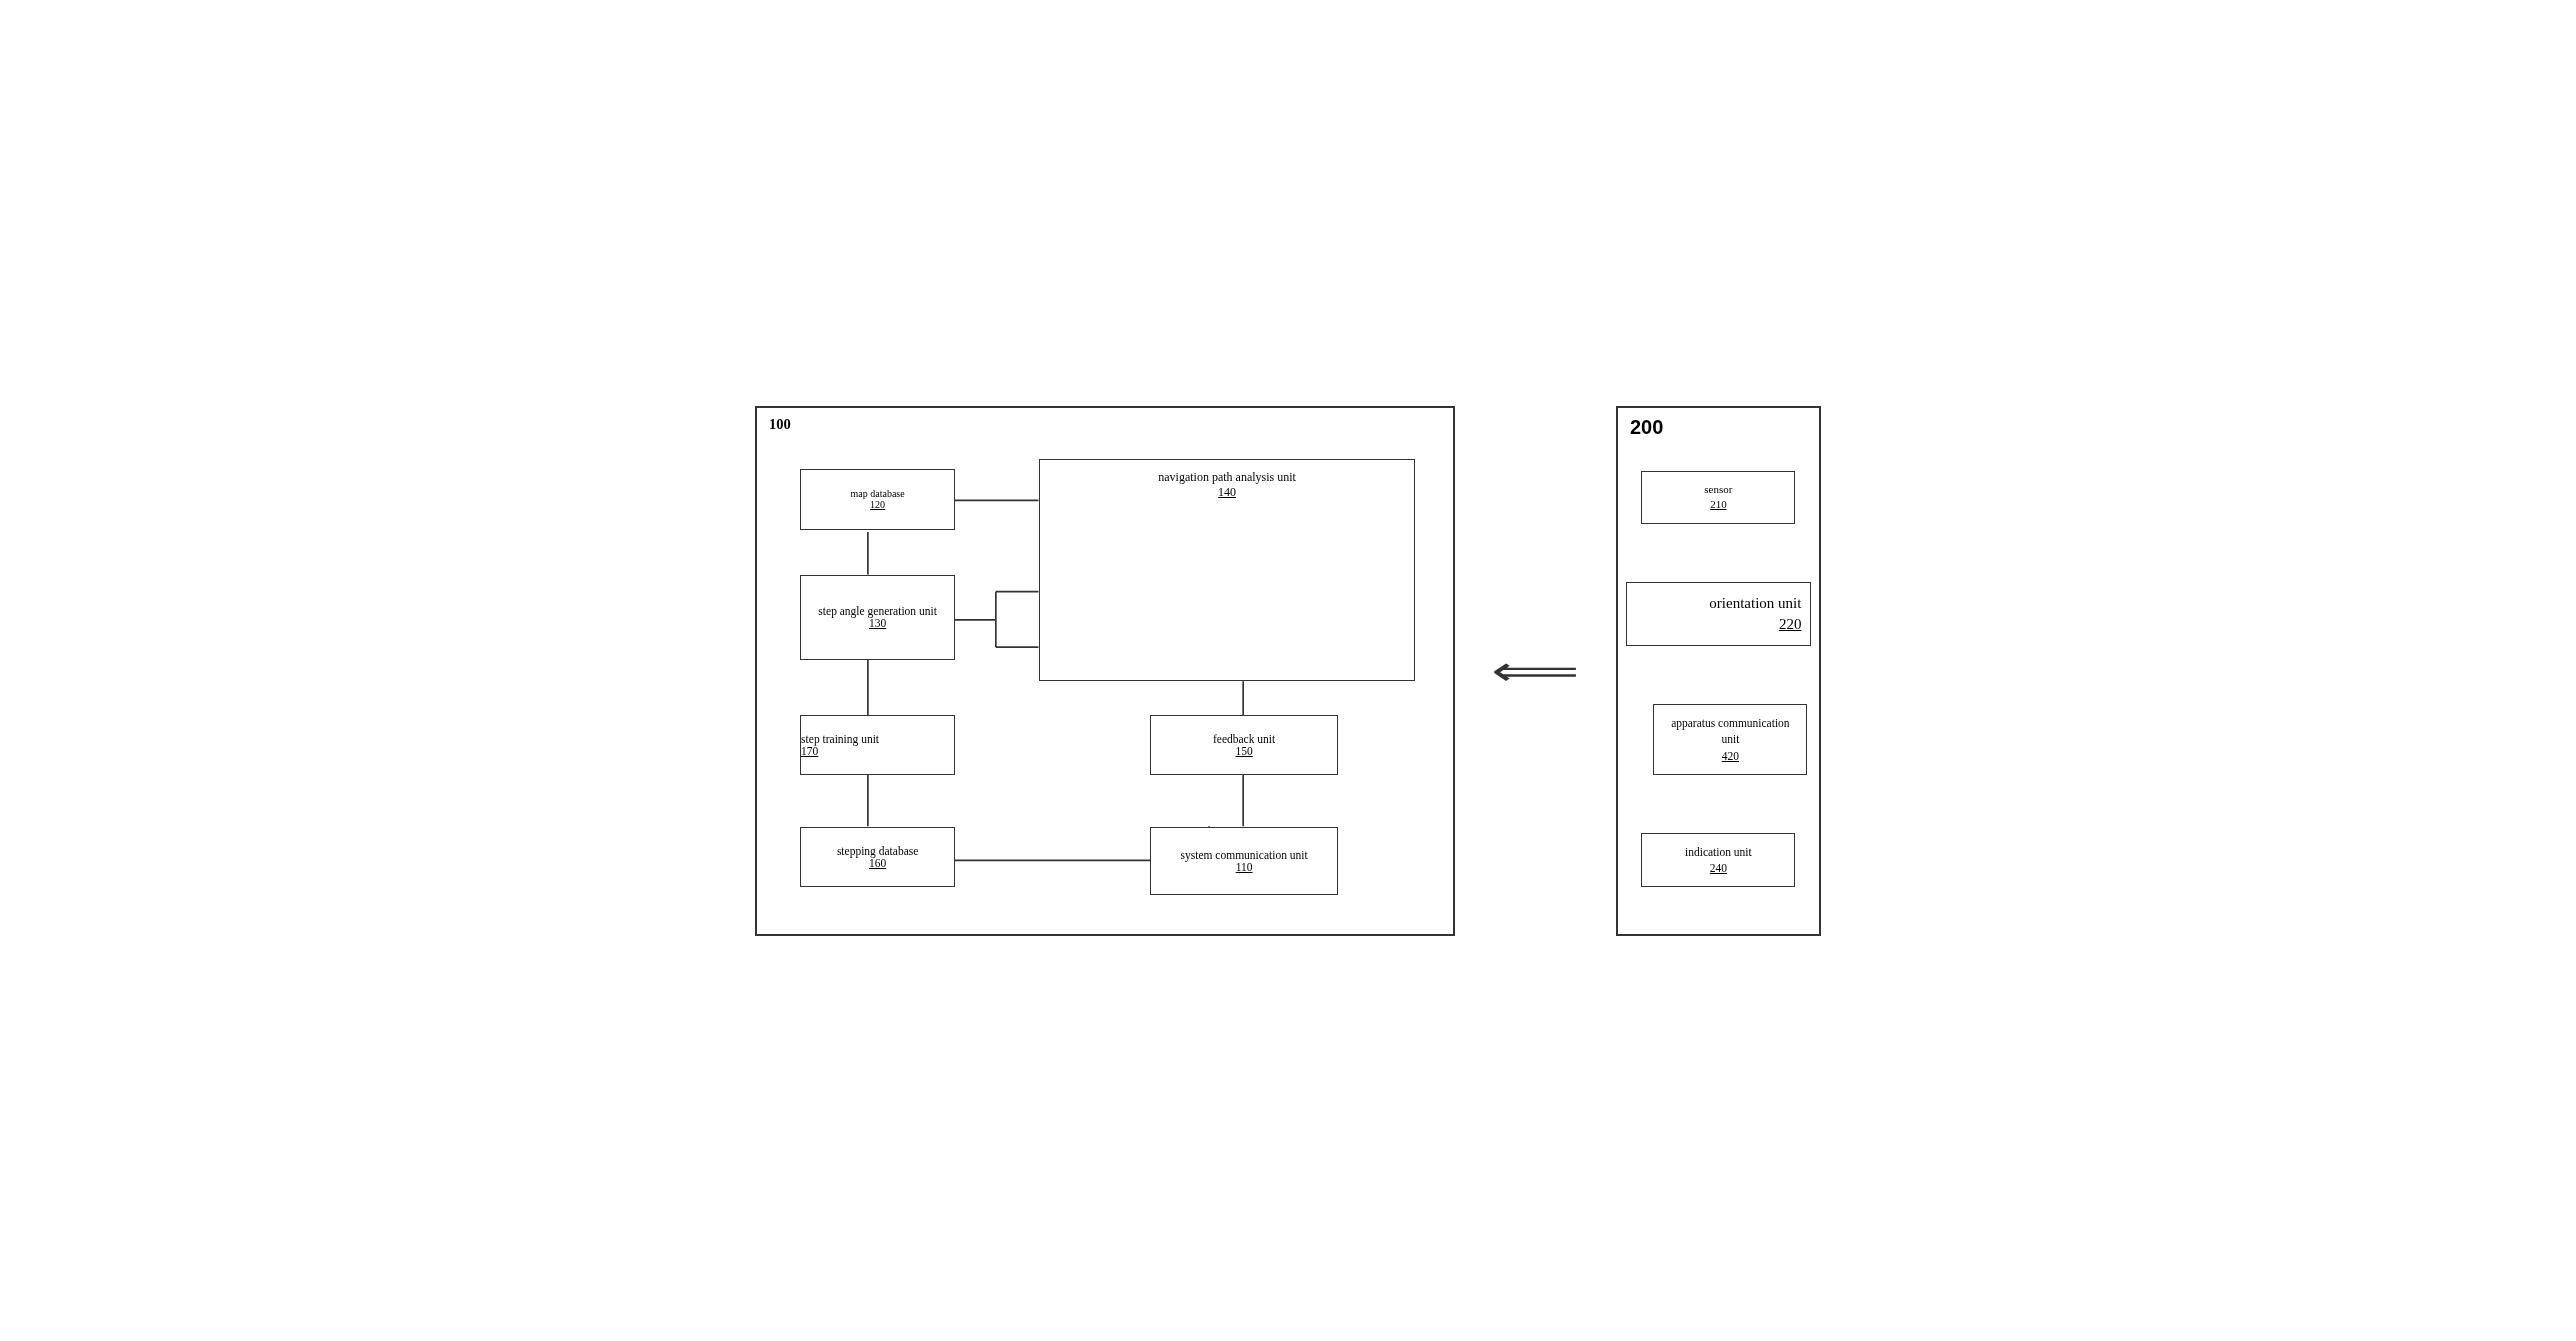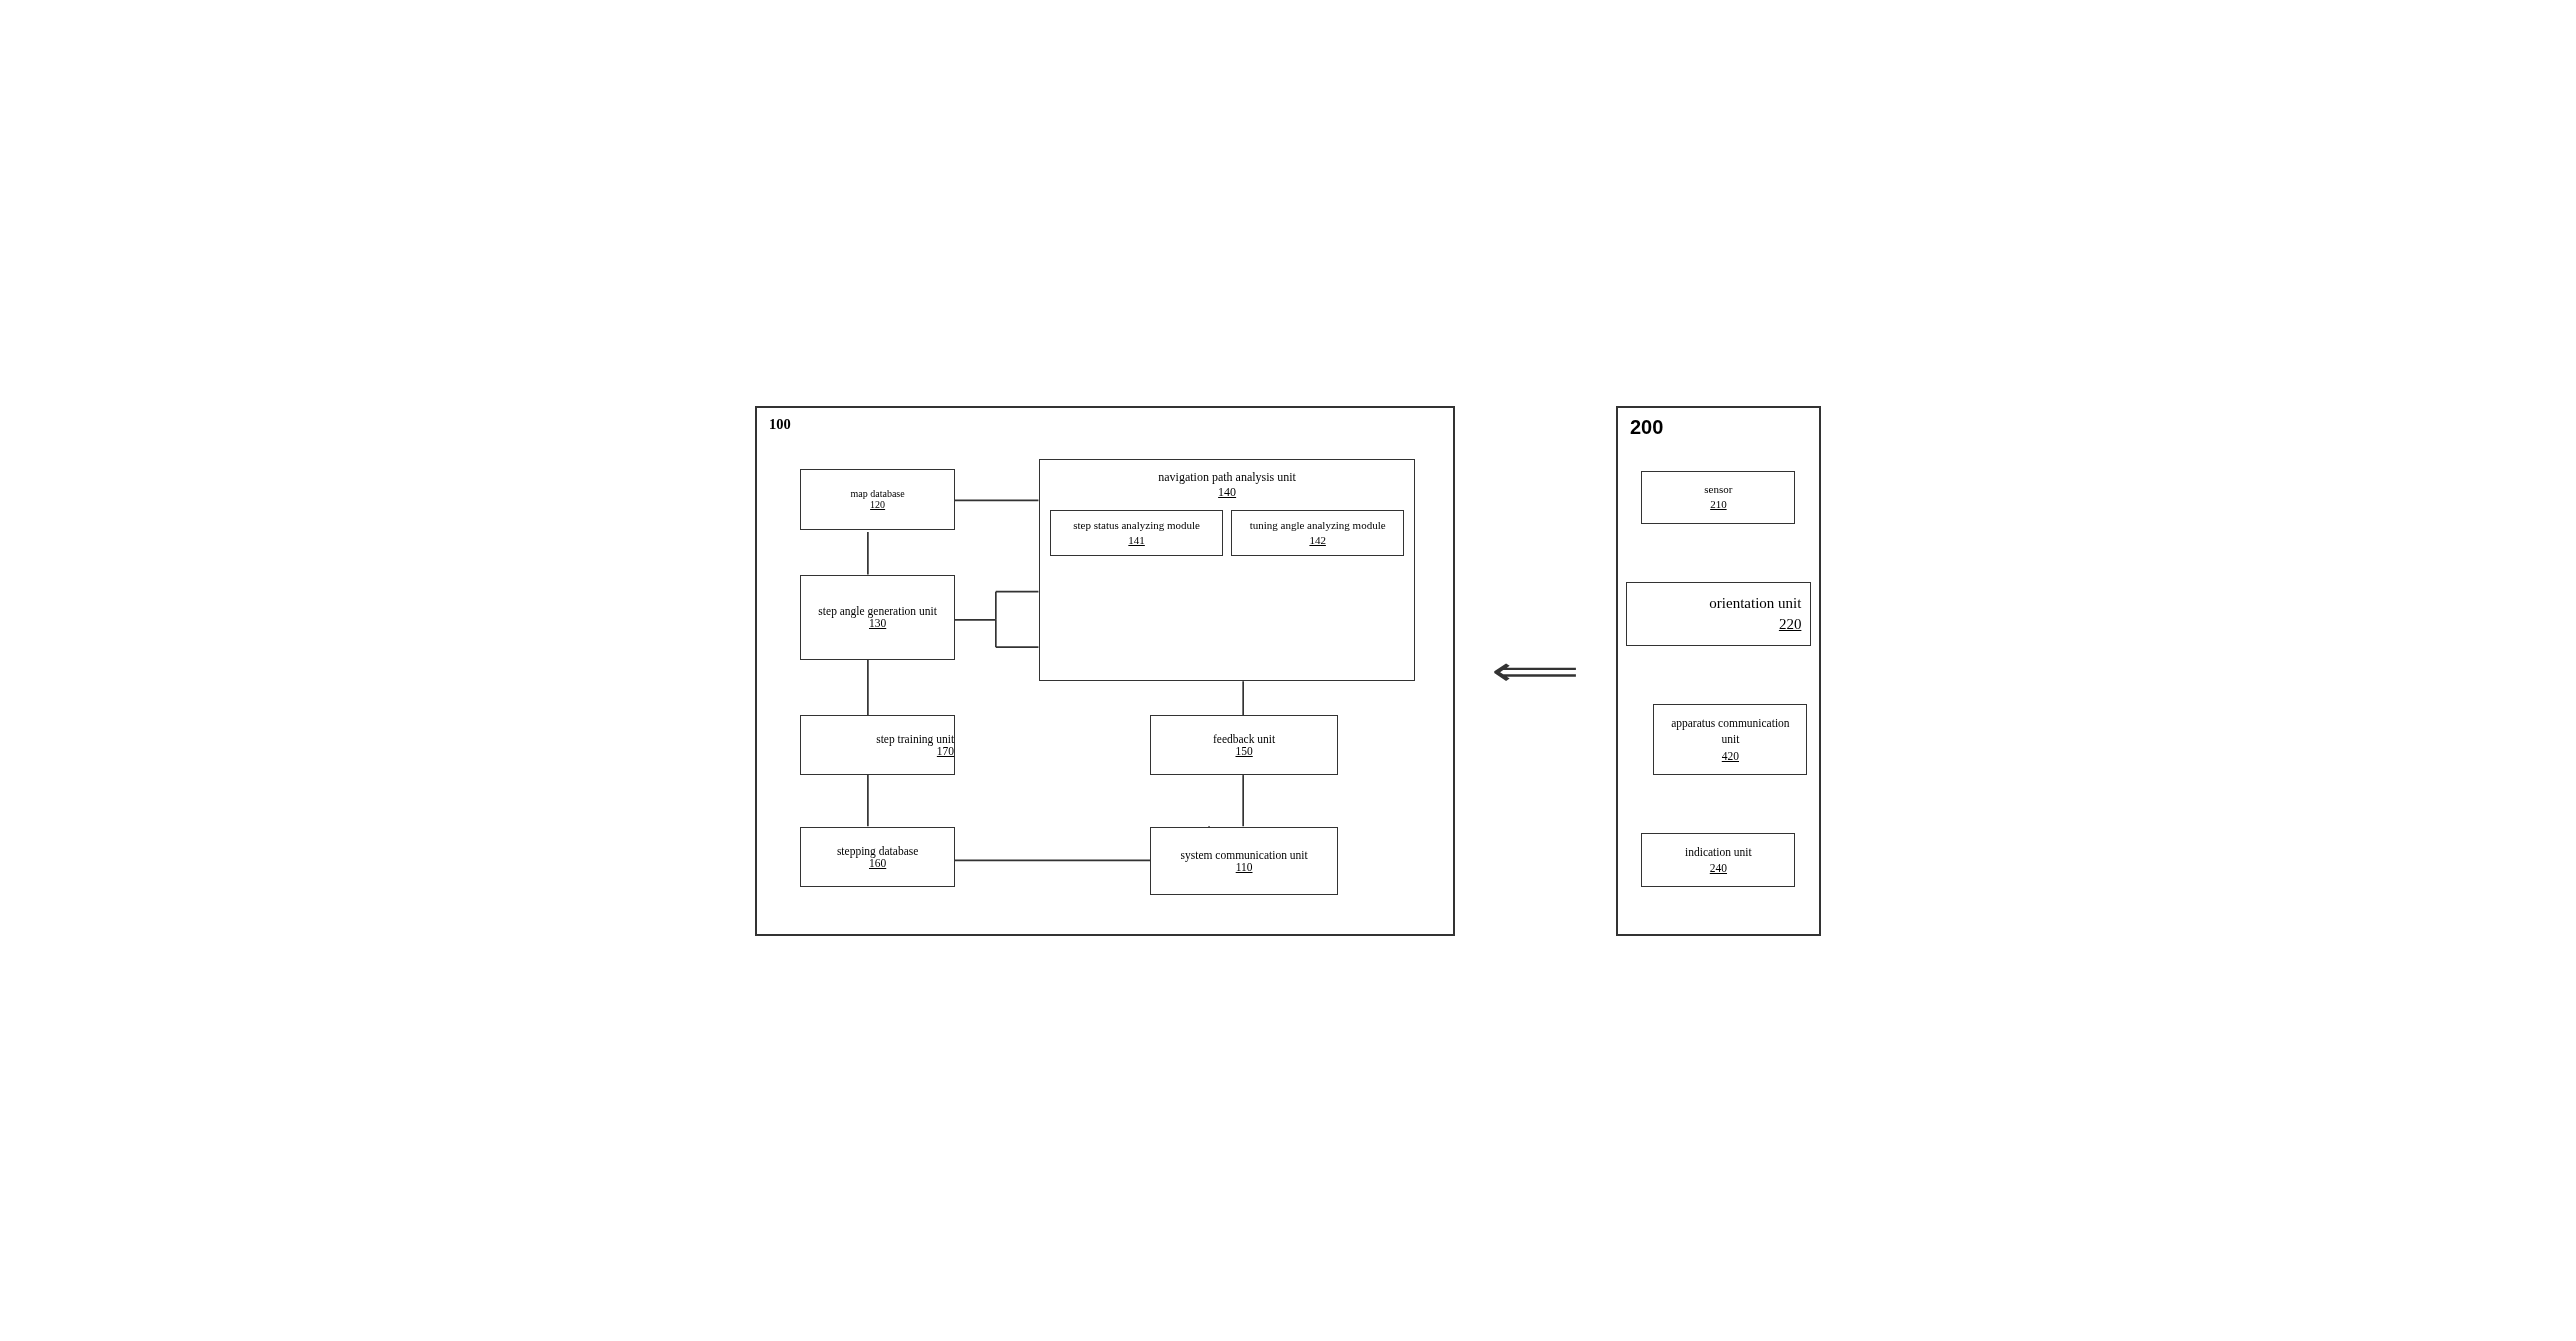--- a/index.html
+++ b/index.html
@@ -55,48 +55,36 @@
     <div style="position:absolute; top:61px; left:43px; width:155px; height:61px; border:1.7px solid #333; display:flex; flex-direction:column; align-items:center; justify-content:center; background:#fff; font-family:serif; font-size:10px; text-align:center;">
       <span>map database</span>
       <span style="text-decoration:underline;">120</span>
     </div>
 
     <div style="position:absolute; top:167px; left:43px; width:155px; height:85px; border:1.7px solid #333; display:flex; flex-direction:column; align-items:center; justify-content:center; background:#fff; font-family:serif; font-size:11.5px; text-align:center;">
       <span>step angle generation unit</span>
       <span style="text-decoration:underline;">130</span>
     </div>
 
-    <div style="position:absolute; top:307px; left:43px; width:155px; height:60px; border:1.7px solid #333; display:flex; flex-direction:column; align-items:flex-end; justify-content:center; background:#fff; font-family:serif; font-size:11.5px; text-align:center;">
+    <div style="position:absolute; top:307px; left:43px; width:155px; height:60px; border:1.7px solid #333; display:flex; flex-direction:column; align-items:flex-start; justify-content:center; background:#fff; font-family:serif; font-size:11.5px; text-align:center;">
       <span>step training unit</span>
       <span style="text-decoration:underline;">170</span>
     </div>
 
     <div style="position:absolute; top:419px; left:43px; width:155px; height:60px; border:1.7px solid #333; display:flex; flex-direction:column; align-items:center; justify-content:center; background:#fff; font-family:serif; font-size:11.5px; text-align:center;">
       <span>stepping database</span>
       <span style="text-decoration:underline;">160</span>
     </div>
 
     <div style="position:absolute; top:51px; left:282px; width:376px; height:222px; border:1.7px solid #333; background:#fff; font-family:serif; padding:10.2px;">
       <div style="text-align:center; font-size:12px; margin-bottom:5.1px;">
         <span>navigation path analysis unit</span><br>
         <span style="text-decoration:underline;">140</span>
       </div>
 
-      <div style="display:flex; gap:8.5px; margin-top:10.2px;">
-
-        <div style="flex:1; border:1.7px solid #333; padding:6.8px 5.1px; text-align:center; font-size:11px; line-height:1.4; background:#fff;">
-          <span>step status analyzing module</span><br>
-          <span style="text-decoration:underline;">141</span>
-        </div>
-
-        <div style="flex:1; border:1.7px solid #333; padding:6.8px 5.1px; text-align:center; font-size:11px; line-height:1.4; background:#fff;">
-          <span>tuning angle analyzing module</span><br>
-          <span style="text-decoration:underline;">142</span>
-        </div>
-      </div>
     </div>
 
     <div style="position:absolute; top:307px; left:393px; width:188px; height:60px; border:1.7px solid #333; display:flex; flex-direction:column; align-items:center; justify-content:center; background:#fff; font-family:serif; font-size:11.5px; text-align:center;">
       <span>feedback unit</span>
       <span style="text-decoration:underline;">150</span>
     </div>
 
     <div style="position:absolute; top:419px; left:393px; width:188px; height:68px; border:1.7px solid #333; display:flex; flex-direction:column; align-items:center; justify-content:center; background:#fff; font-family:serif; font-size:11.5px; text-align:right;">
       <span>system communication unit</span>
       <span style="text-decoration:underline;">110</span>

